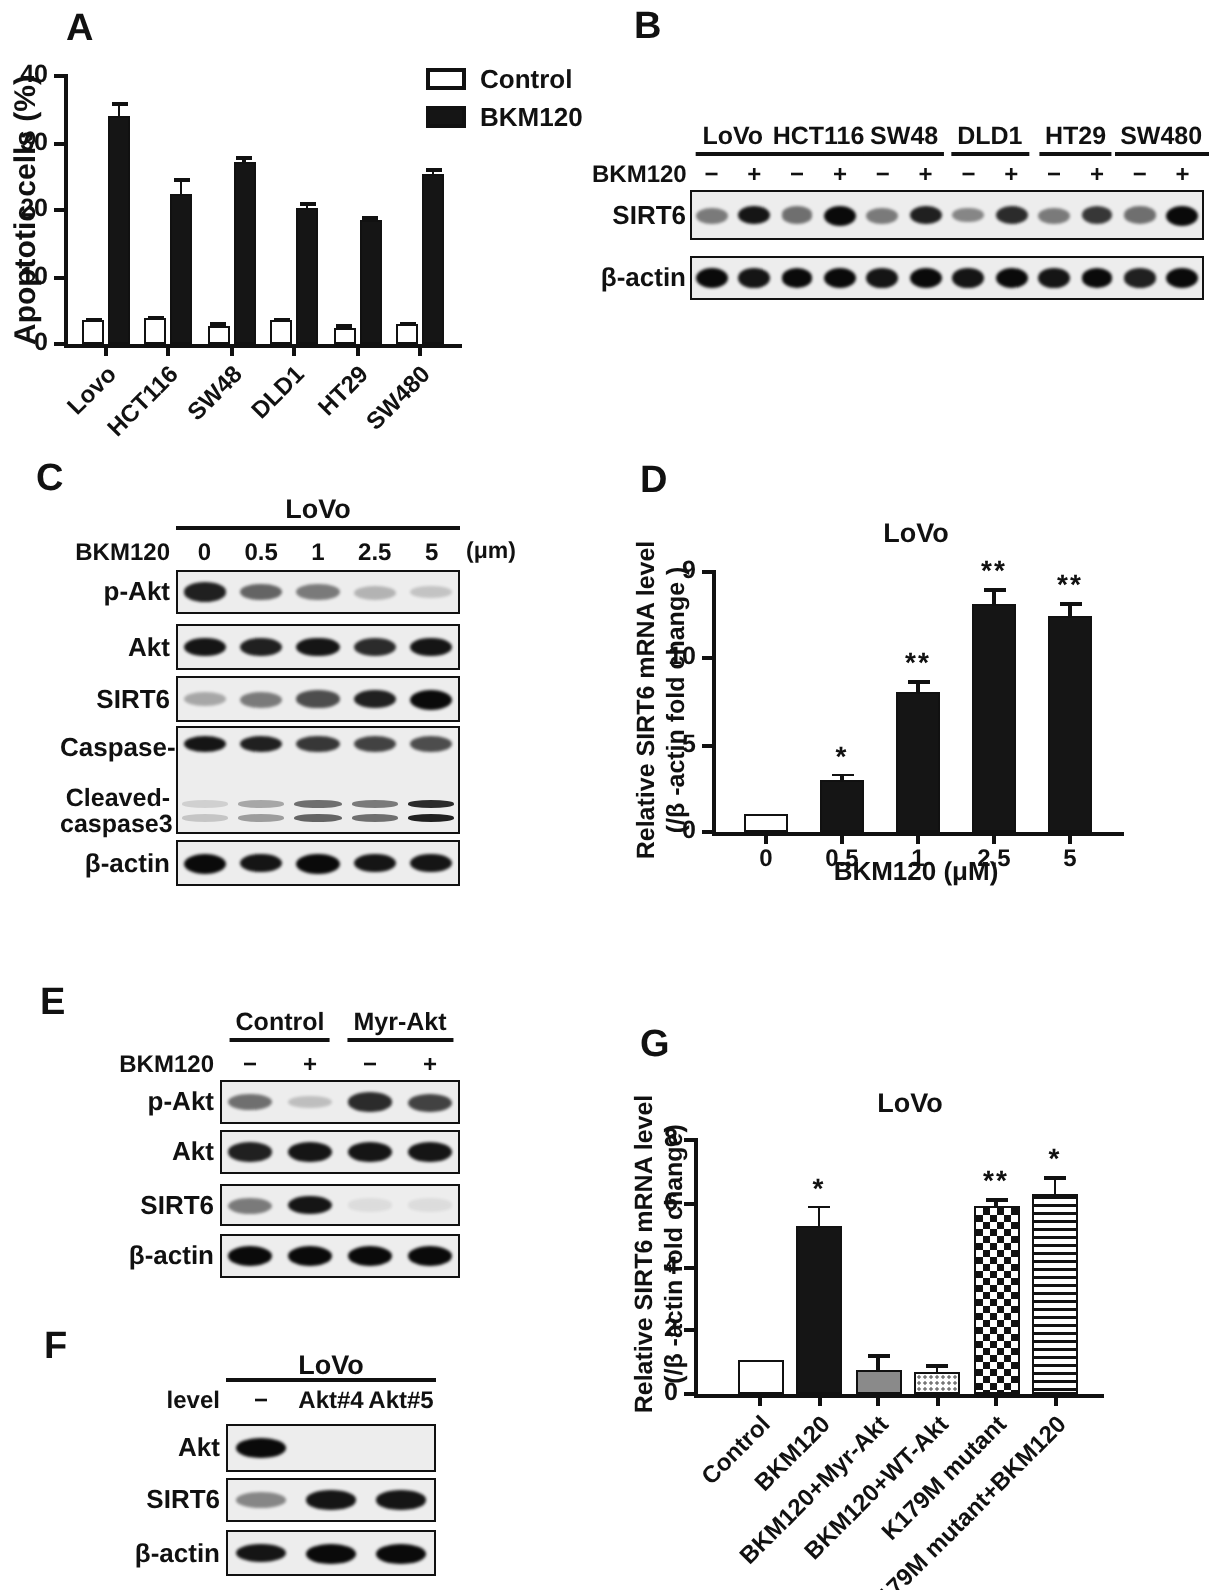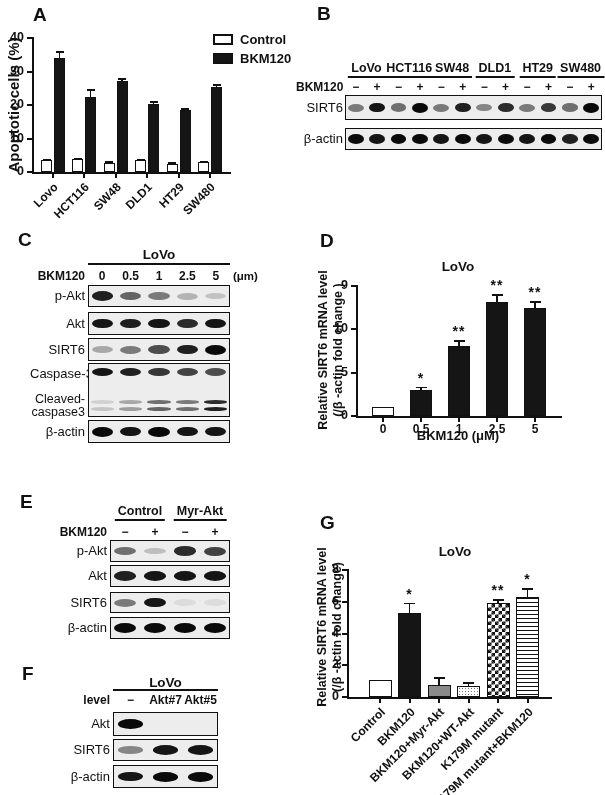--- a/index.html
+++ b/index.html
@@ -26,21 +26,21 @@
   .star{position:absolute;font-size:14px;font-weight:700;text-align:center;letter-spacing:1px;}
   .rot-label{position:absolute;font-weight:700;white-space:nowrap;
              transform:translate(-50%,-50%) rotate(-90deg);text-align:center;}
   .title-lbl{position:absolute;font-size:13.5px;font-weight:700;text-align:center;}
   .xaxis-lbl{position:absolute;font-size:13px;font-weight:700;text-align:center;}
   .legend{position:absolute;display:flex;flex-direction:column;gap:4px;}
   .lrow{display:flex;align-items:center;gap:7px;font-size:13px;font-weight:700;}
   .sw{display:inline-block;width:20px;height:11px;border:2.2px solid #111;box-sizing:border-box;}
   .blot-box{position:absolute;box-sizing:border-box;border:1.6px solid #111;background:#ededed;}
   .band{position:absolute;background:#0a0a0a;border-radius:50%;filter:blur(0.7px);}
-  .row-lbl{position:absolute;font-size:13px;font-weight:400;text-align:right;white-space:nowrap;}
+  .row-lbl{position:absolute;font-size:13px;font-weight:700;text-align:right;white-space:nowrap;}
   .cond{position:absolute;font-size:12px;font-weight:700;white-space:nowrap;}
   .grp-lbl{position:absolute;font-size:12.5px;font-weight:700;white-space:nowrap;
            border-bottom:2px solid #111;padding:0 3px 1px 3px;transform:translateX(-50%);}
   .uline{position:absolute;height:2px;background:#111;}
 </style>
 </head>
 <body>
 
 <div id="fig">
 
@@ -326,21 +326,21 @@
         <div class="band" style="left: 62.9px; top: 5px; width: 22.2px; height: 10px; opacity: 1;"></div>
         <div class="band" style="left: 92.9px; top: 5px; width: 22.2px; height: 10px; opacity: 1;"></div>
       </div>
     </div>
 
   <div id="blotF" class="blot" style="left:30px;top:672px;width:250px;height:120px">
       <div class="title-lbl" style="left: 95.5px; top: 3px; width: 80px;">LoVo</div>
       <div class="uline" style="left: 83px; top: 17px; width: 105px;"></div>
       <div class="cond row-lbl" style="left: 0px; top: 21px; width: 80px;">level</div>
       <div class="cond" style="left: 83.5px; top: 21px; width: 34px; text-align: center;">−</div>
-      <div class="cond" style="left: 118.5px; top: 21px; width: 34px; text-align: center;">Akt#7</div>
+      <div class="cond" style="left: 118.5px; top: 21px; width: 34px; text-align: center;">Akt#4</div>
       <div class="cond" style="left: 153.5px; top: 21px; width: 34px; text-align: center;">Akt#5</div>
       <div class="row-lbl" style="left: 0px; top: 44px; width: 80px;">Akt</div>
       <div class="blot-box" style="left: 83px; top: 40px; width: 105px; height: 24px;">
         <div class="band" style="left: 3.55px; top: 6px; width: 25.9px; height: 10px; opacity: 1;"></div>
       </div>
       <div class="row-lbl" style="left: 0px; top: 70px; width: 80px;">SIRT6</div>
       <div class="blot-box" style="left: 83px; top: 67px; width: 105px; height: 22px;">
         <div class="band" style="left: 3.55px; top: 6.1px; width: 25.9px; height: 7.8px; opacity: 0.45;"></div>
         <div class="band" style="left: 38.55px; top: 5.1px; width: 25.9px; height: 9.8px; opacity: 0.95;"></div>
         <div class="band" style="left: 73.55px; top: 5.1px; width: 25.9px; height: 9.8px; opacity: 0.95;"></div>

